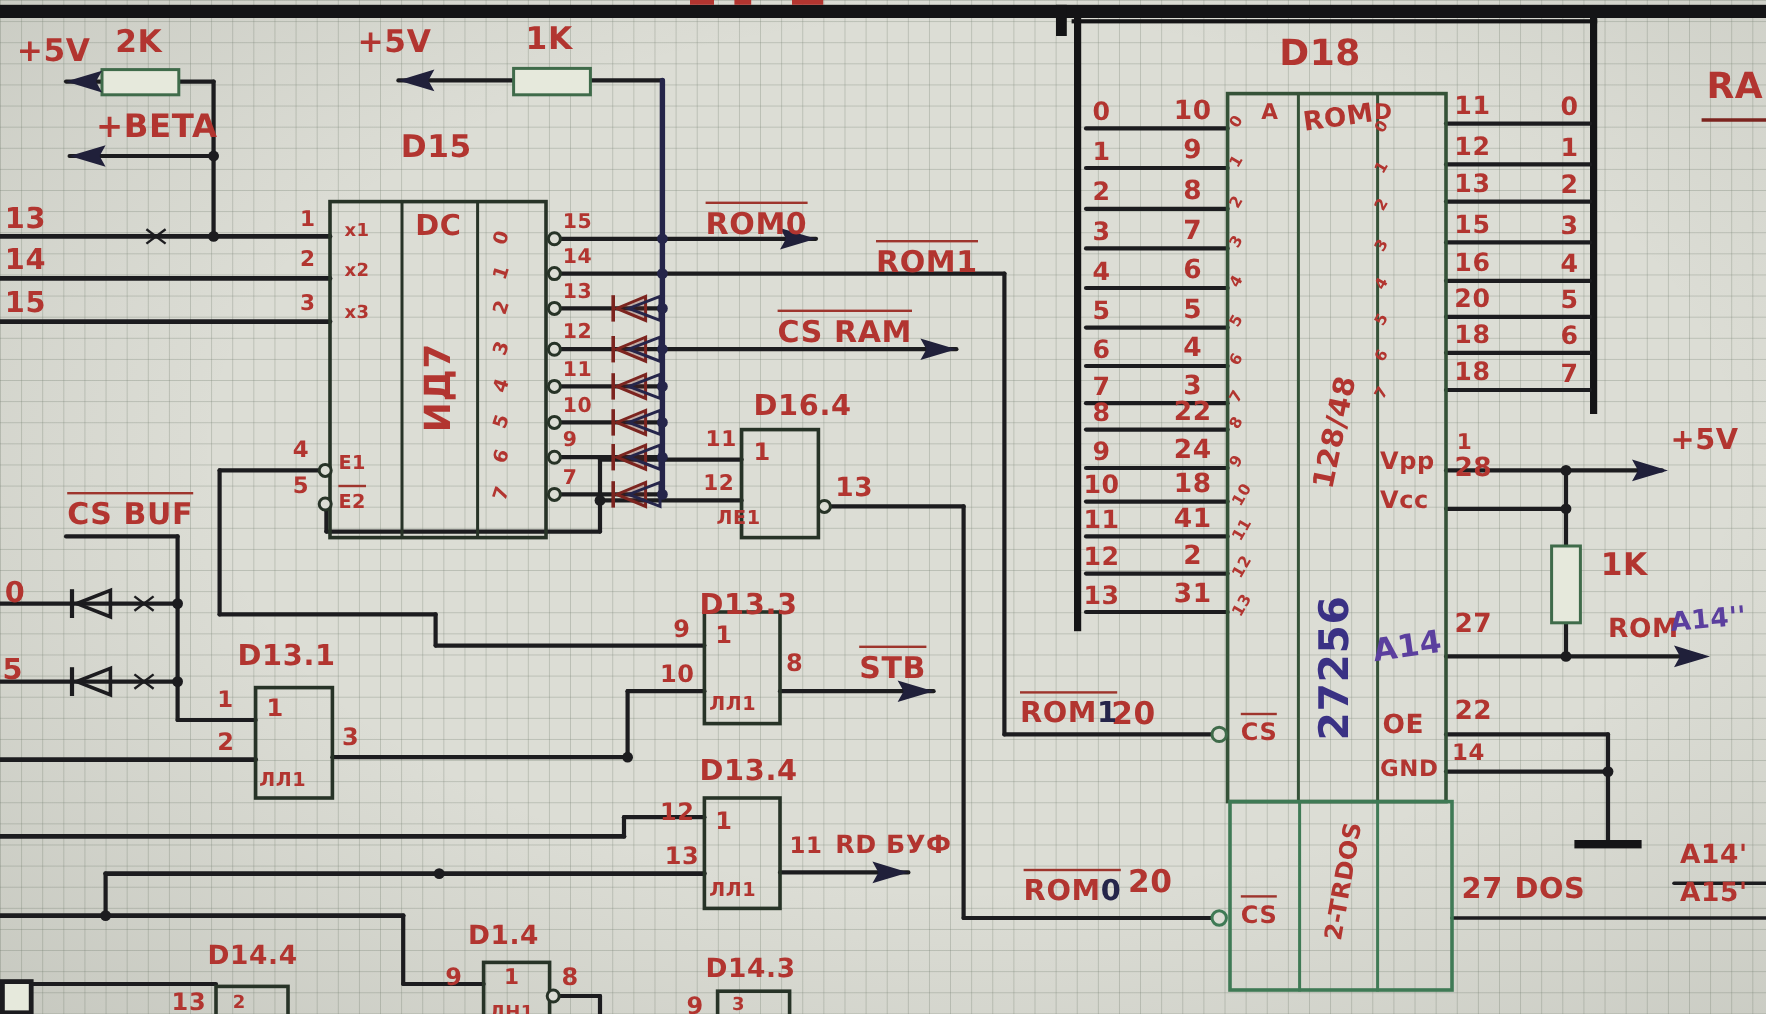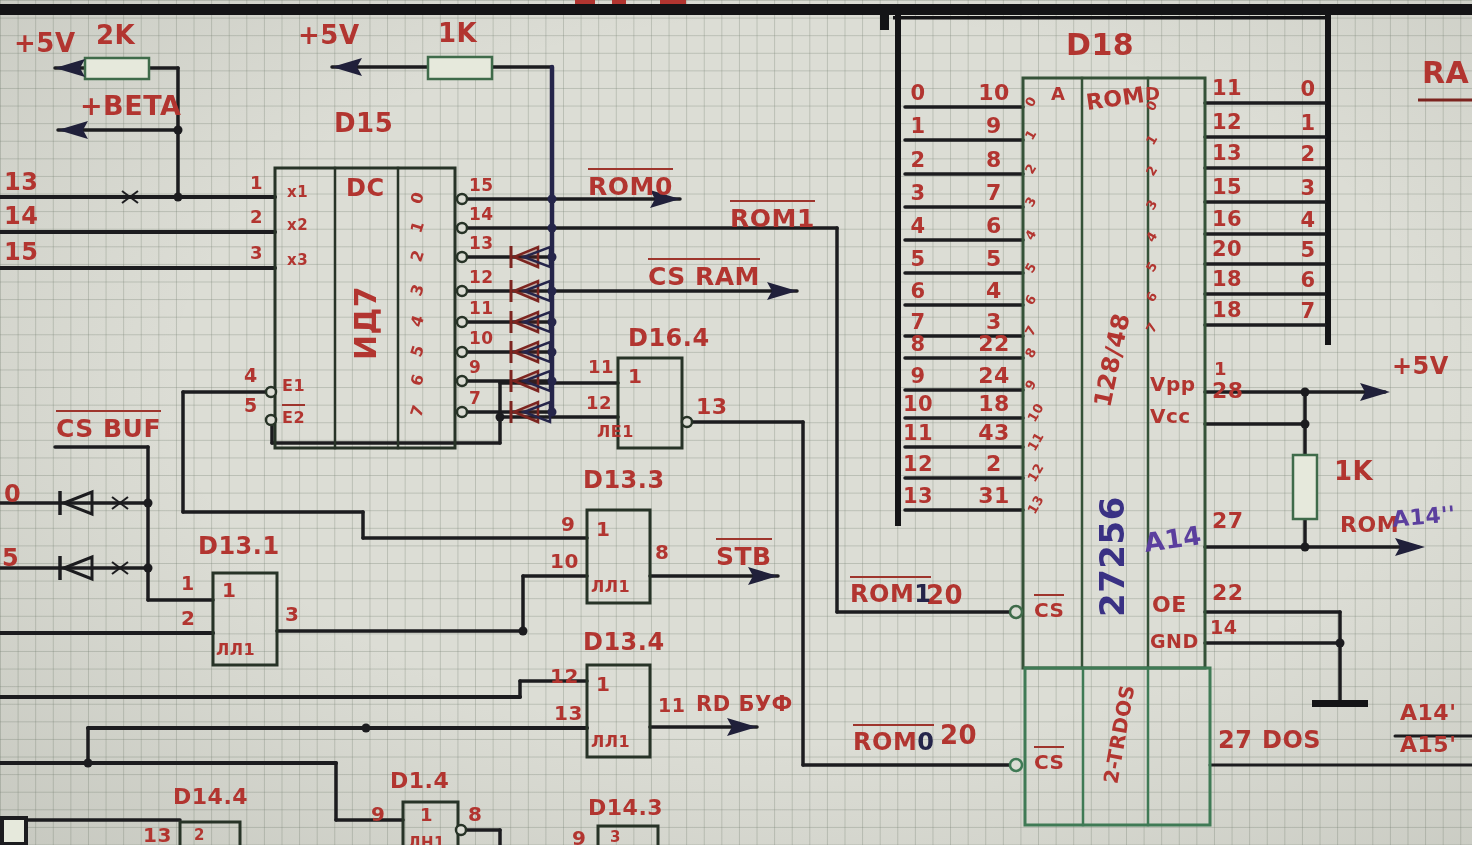--- a/index.html
+++ b/index.html
@@ -270,21 +270,21 @@
 <div class="lb s25 ovl" style="left:716px;top:538px">STB</div>
 <div class="lb s21" style="left:696px;top:694px">RD БУФ</div>
 
 <div class="lb s24" style="left:628px;top:326px">D16.4</div>
 <div class="lb s18" style="left:588px;top:358px">11</div>
 <div class="lb s18" style="left:586px;top:394px">12</div>
 <div class="lb s20" style="left:628px;top:366px">1</div>
 <div class="lb s16" style="left:597px;top:424px">ЛЕ1</div>
 <div class="lb s22" style="left:696px;top:396px">13</div>
 
-<div class="lb s24" style="left:583px;top:468px">D13.3</div>
+<div class="lb s24" style="left:583px;top:492px">D13.3</div>
 <div class="lb s20" style="left:561px;top:514px">9</div>
 <div class="lb s20" style="left:550px;top:551px">10</div>
 <div class="lb s20" style="left:596px;top:519px">1</div>
 <div class="lb s16" style="left:591px;top:579px">ЛЛ1</div>
 <div class="lb s20" style="left:655px;top:542px">8</div>
 
 <div class="lb s24" style="left:583px;top:630px">D13.4</div>
 <div class="lb s20" style="left:550px;top:666px">12</div>
 <div class="lb s20" style="left:554px;top:703px">13</div>
 <div class="lb s20" style="left:596px;top:674px">1</div>
@@ -389,21 +389,21 @@
     <div class="lb s21 ctr" style="left: 900px; top: 334px; width: 36px;">8</div>
     <div class="lb s22 ctr" style="left: 968px; top: 333px; width: 52px;">22</div>
     <div class="lb s13" style="left: 1026px; top: 346px; transform: rotate(-60deg);">8</div>
     <div class="lb s21 ctr" style="left: 900px; top: 366px; width: 36px;">9</div>
     <div class="lb s22 ctr" style="left: 968px; top: 365px; width: 52px;">24</div>
     <div class="lb s13" style="left: 1026px; top: 378px; transform: rotate(-60deg);">9</div>
     <div class="lb s21 ctr" style="left: 900px; top: 394px; width: 36px;">10</div>
     <div class="lb s22 ctr" style="left: 968px; top: 393px; width: 52px;">18</div>
     <div class="lb s13" style="left: 1026px; top: 406px; transform: rotate(-60deg);">10</div>
     <div class="lb s21 ctr" style="left: 900px; top: 423px; width: 36px;">11</div>
-    <div class="lb s22 ctr" style="left: 968px; top: 422px; width: 52px;">43</div>
+    <div class="lb s22 ctr" style="left: 968px; top: 422px; width: 52px;">41</div>
     <div class="lb s13" style="left: 1026px; top: 435px; transform: rotate(-60deg);">11</div>
     <div class="lb s21 ctr" style="left: 900px; top: 454px; width: 36px;">12</div>
     <div class="lb s22 ctr" style="left: 968px; top: 453px; width: 52px;">2</div>
     <div class="lb s13" style="left: 1026px; top: 466px; transform: rotate(-60deg);">12</div>
     <div class="lb s21 ctr" style="left: 900px; top: 486px; width: 36px;">13</div>
     <div class="lb s22 ctr" style="left: 968px; top: 485px; width: 52px;">31</div>
     <div class="lb s13" style="left: 1026px; top: 498px; transform: rotate(-60deg);">13</div>
     <div class="lb s13" style="left: 1147px; top: 99px; transform: rotate(-60deg);">0</div>
     <div class="lb s21 ctr" style="left: 1204px; top: 78px; width: 46px;">11</div>
     <div class="lb s21 ctr" style="left: 1292px; top: 79px; width: 32px;">0</div>

